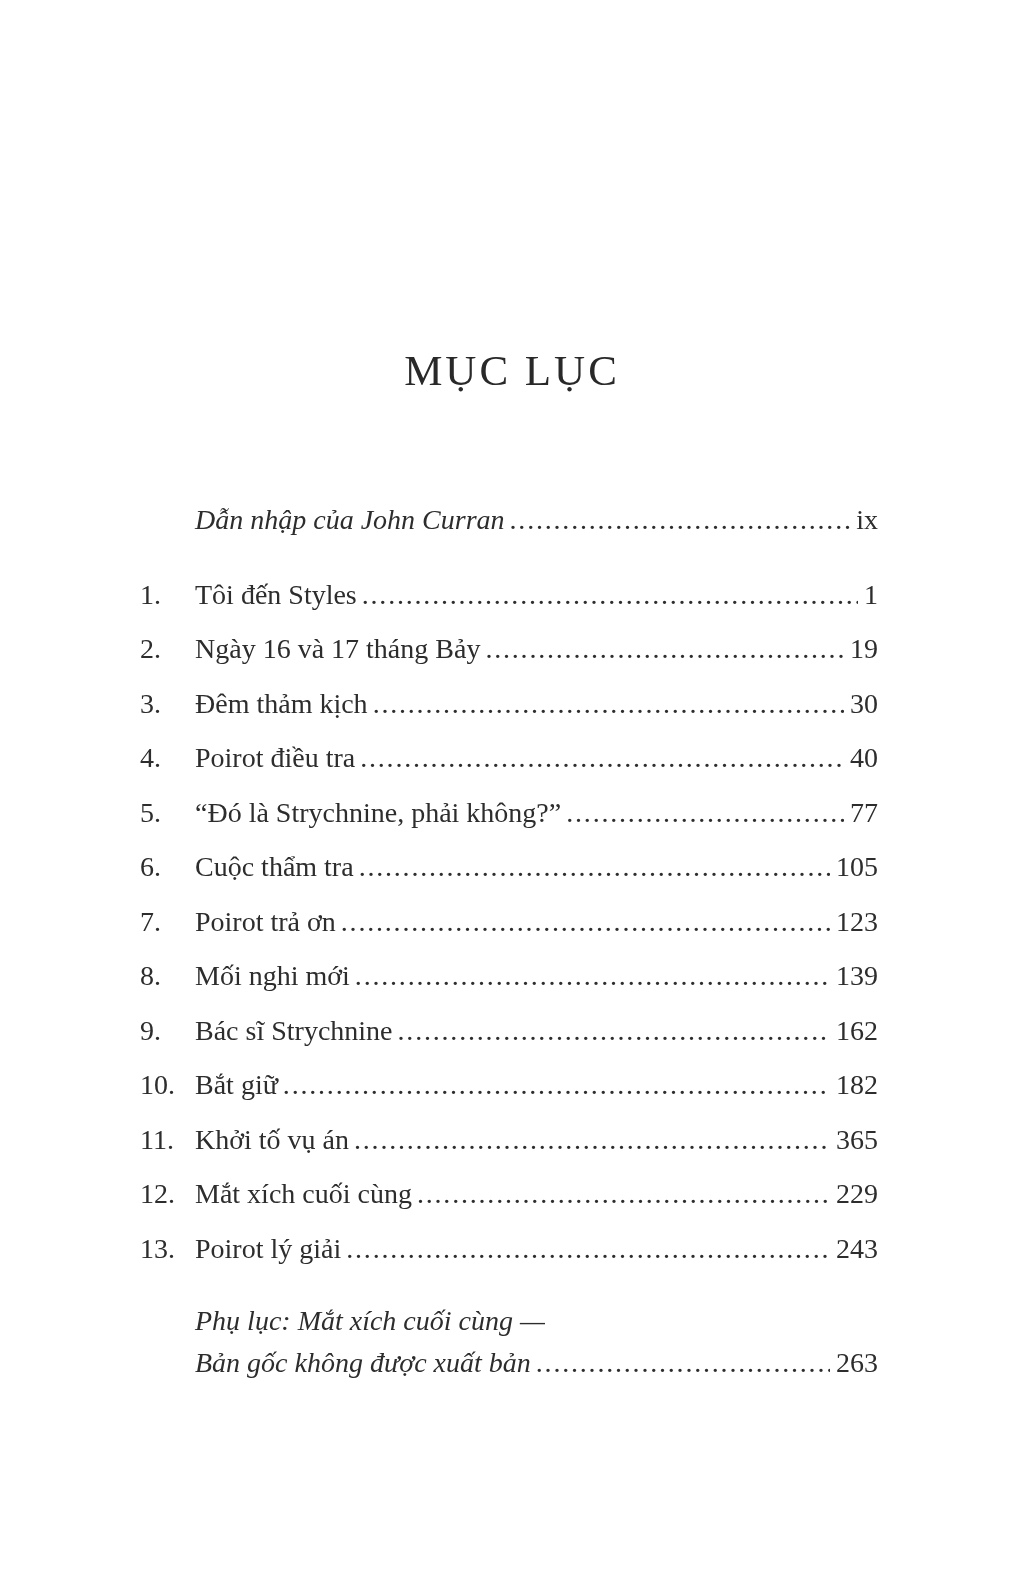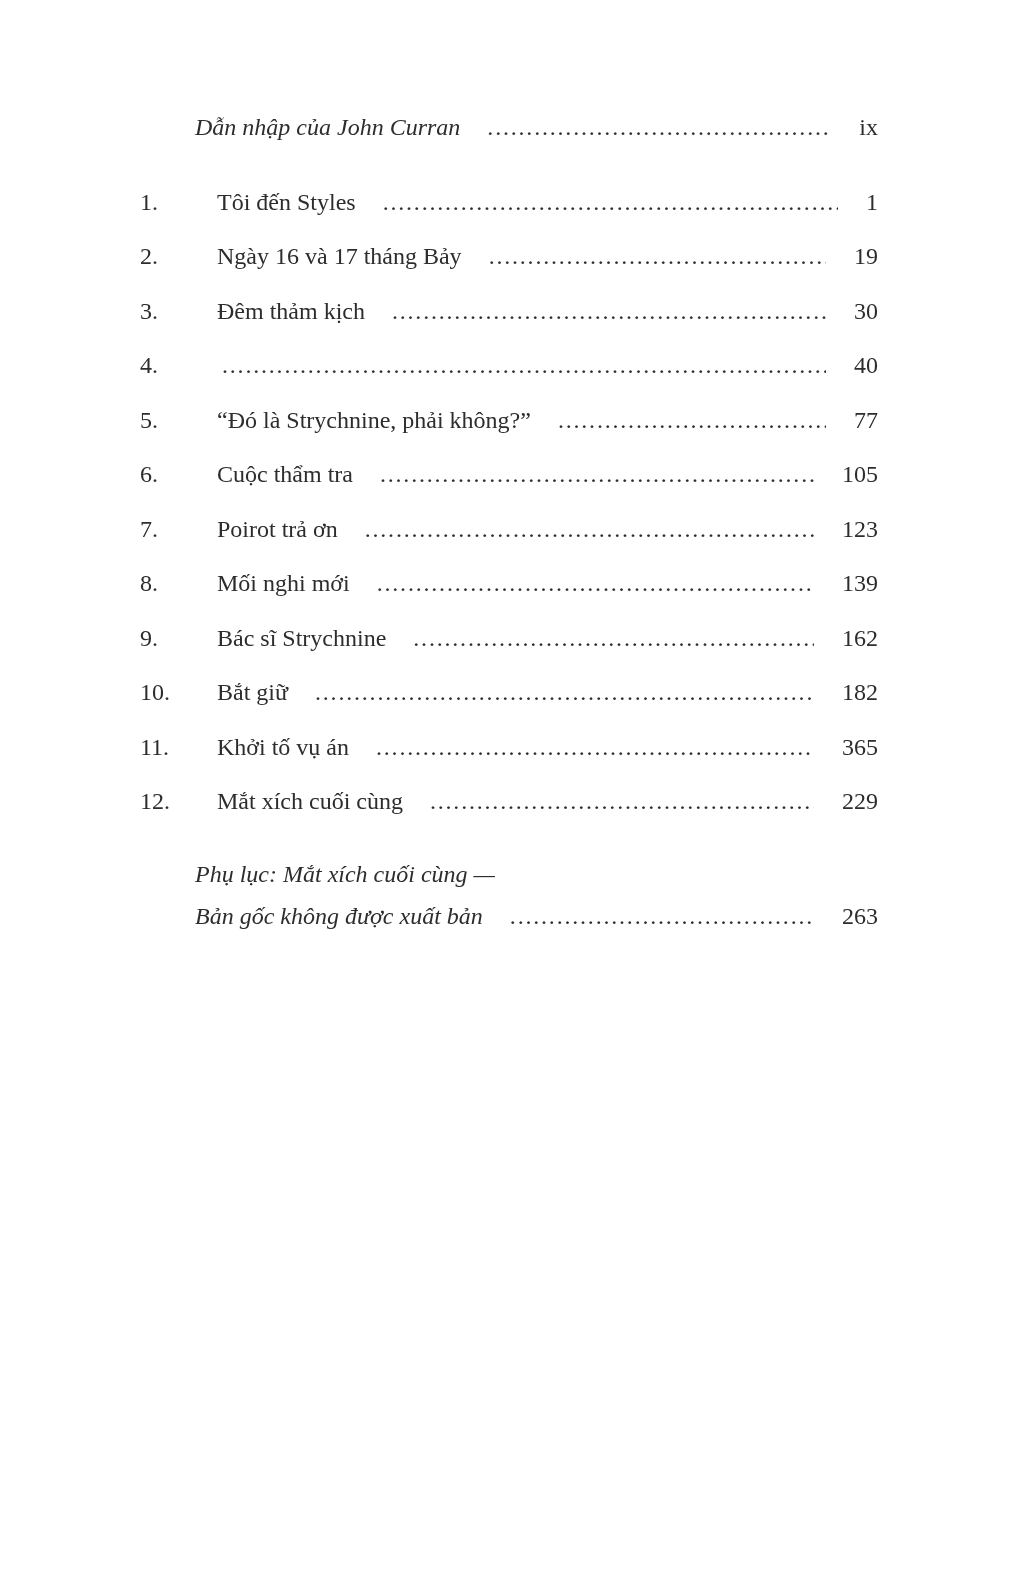--- a/index.html
+++ b/index.html
@@ -26,24 +26,23 @@
     letter-spacing: 3px;
     color: #292929;
   }
   .toc {
     width: 738px;
     margin: 100px 0 0 140px;
   }
   .toc-row {
     display: flex;
     align-items: baseline;
-    font-size: 24px;
+    font-size: 28px;
     line-height: 54.5px;
     white-space: nowrap;
-    gap: 22px;
   }
   .intro-row {
     font-style: italic;
     padding-left: 55px;
     margin-bottom: 20px;
   }
   .chapter-number {
     flex: 0 0 55px;
   }
   .entry-title {
@@ -74,20 +73,21 @@
     line-height: 42px;
     padding-left: 55px;
     align-items: flex-end;
   }
 </style>
 </head>
 <body>
 
 <div class="page">
 
+  <h1 class="book-title">MỤC LỤC</h1>
 
   <div class="toc">
 
     <div class="toc-row intro-row">
       <span class="entry-title">Dẫn nhập của John Curran</span>
       <span class="dot-leader"></span>
       <span class="page-number">ix</span>
     </div>
 
     <div id="chapter-list">
@@ -107,20 +107,21 @@
 
   <div class="toc-row">
     <span class="chapter-number">3.</span>
     <span class="entry-title">Đêm thảm kịch</span>
     <span class="dot-leader"></span>
     <span class="page-number">30</span>
   </div>
 
   <div class="toc-row">
     <span class="chapter-number">4.</span>
+    <span class="entry-title">Poirot điều tra</span>
     <span class="dot-leader"></span>
     <span class="page-number">40</span>
   </div>
 
   <div class="toc-row">
     <span class="chapter-number">5.</span>
     <span class="entry-title">“Đó là Strychnine, phải không?”</span>
     <span class="dot-leader"></span>
     <span class="page-number">77</span>
   </div>
@@ -167,20 +168,26 @@
     <span class="page-number">365</span>
   </div>
 
   <div class="toc-row">
     <span class="chapter-number">12.</span>
     <span class="entry-title">Mắt xích cuối cùng</span>
     <span class="dot-leader"></span>
     <span class="page-number">229</span>
   </div>
 
+  <div class="toc-row">
+    <span class="chapter-number">13.</span>
+    <span class="entry-title">Poirot lý giải</span>
+    <span class="dot-leader"></span>
+    <span class="page-number">243</span>
+  </div>
 </div>
 
     <div class="appendix">
       <div class="toc-row">
         <span class="entry-title">Phụ lục: Mắt xích cuối cùng —</span>
       </div>
       <div class="toc-row">
         <span class="entry-title">Bản gốc không được xuất bản</span>
         <span class="dot-leader"></span>
         <span class="page-number">263</span>

